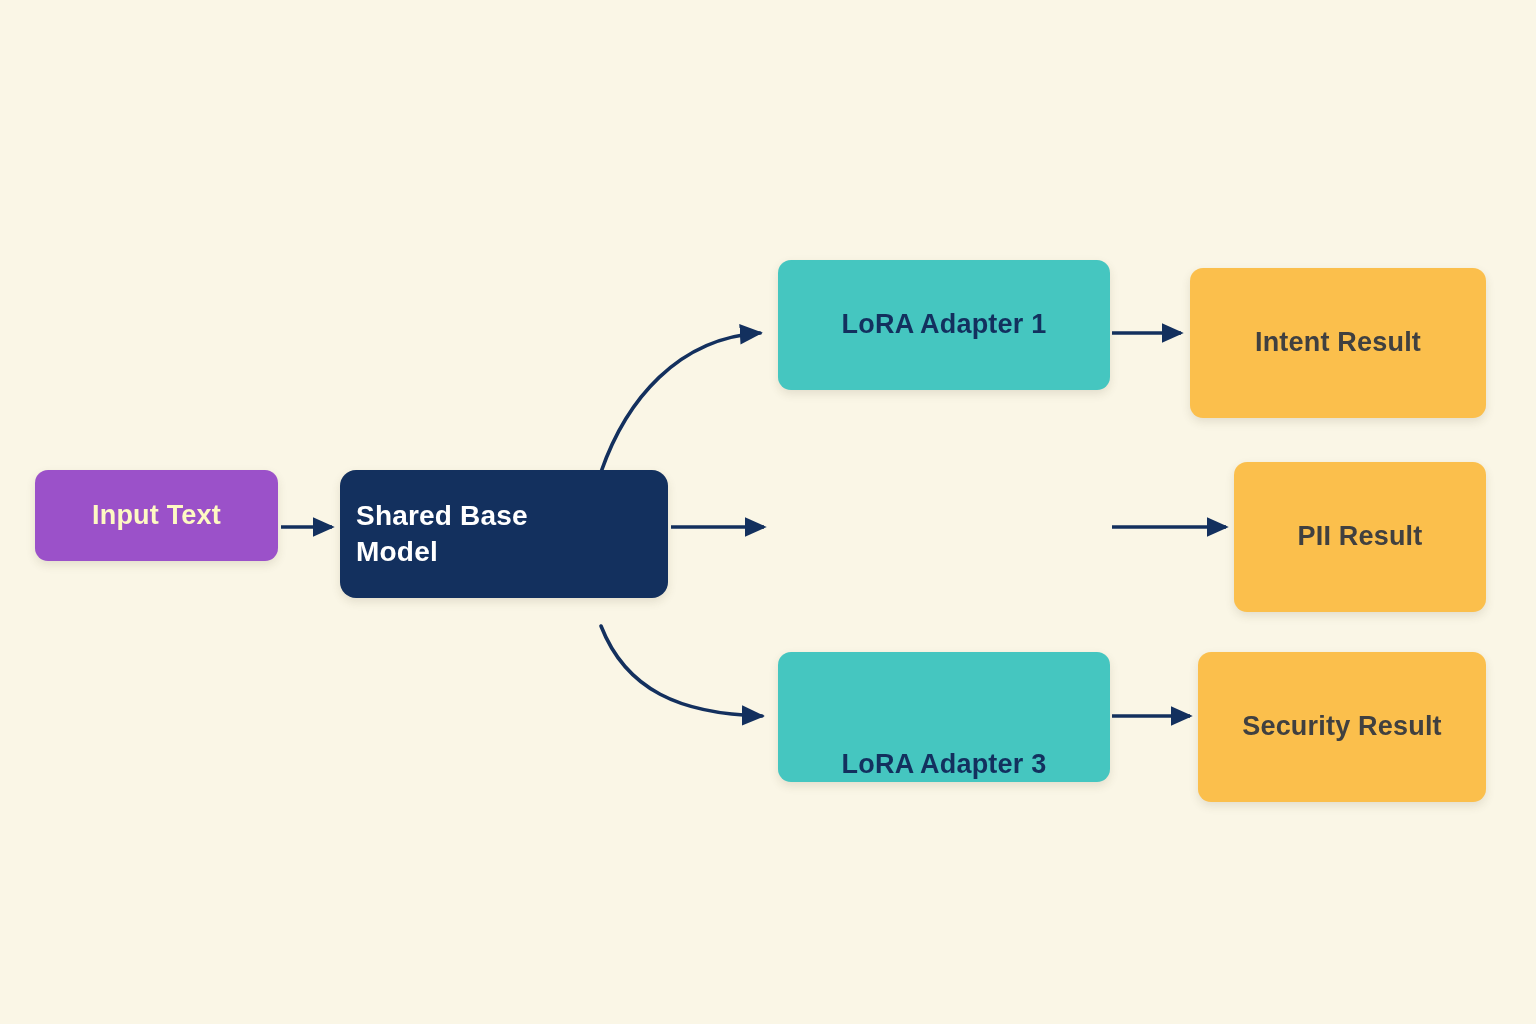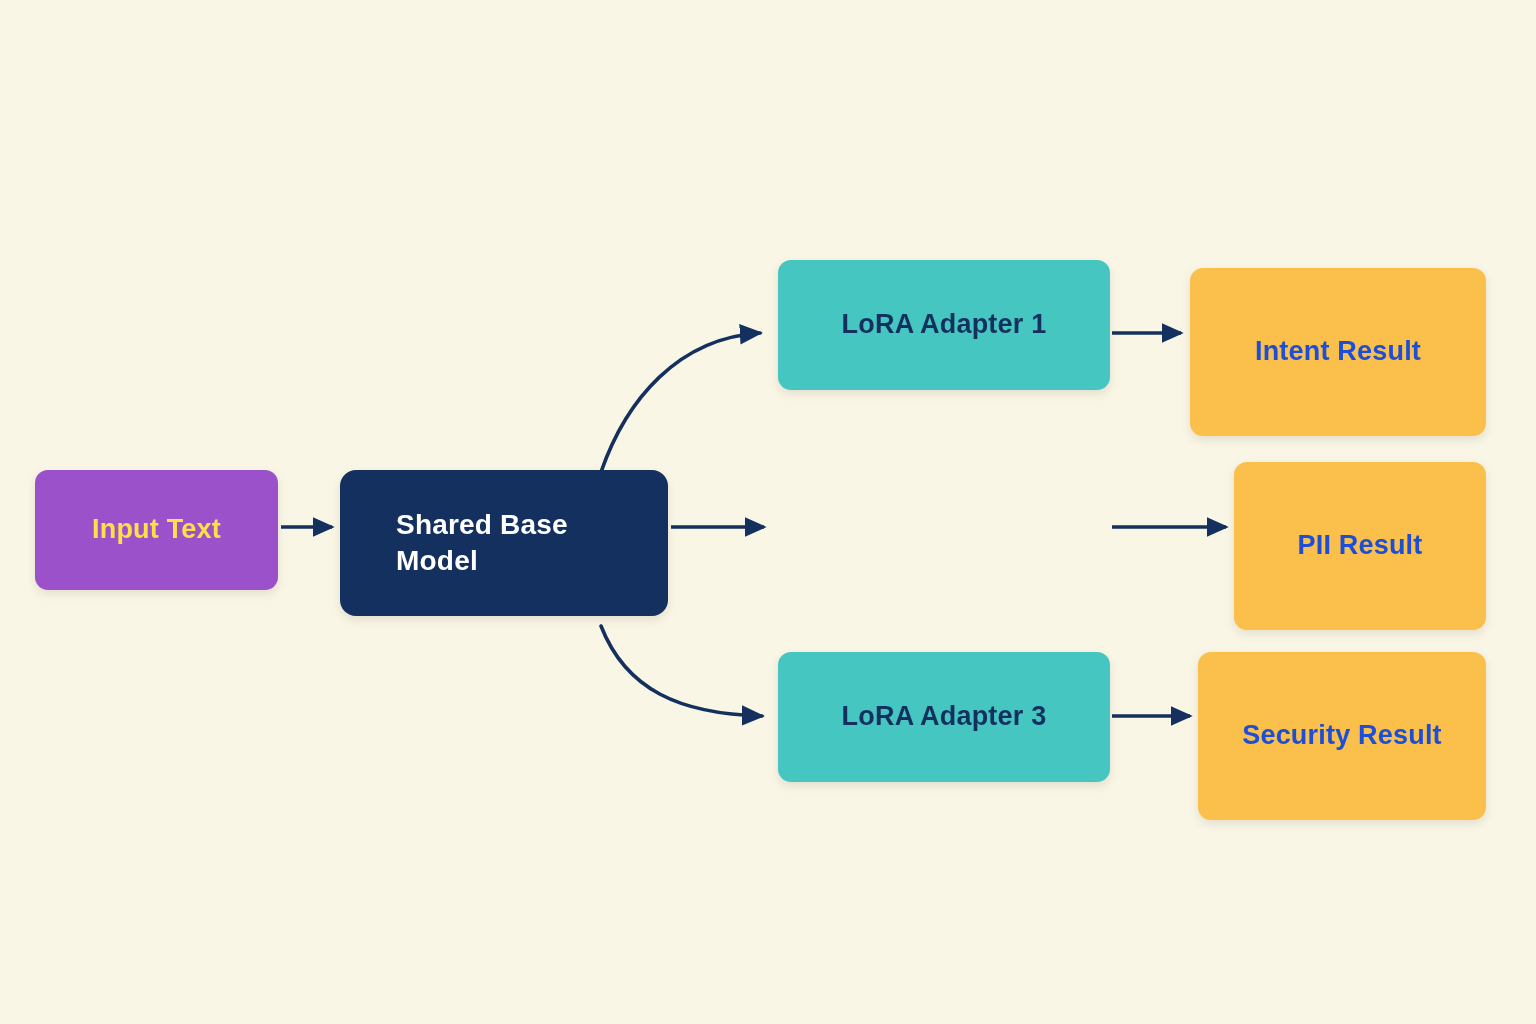--- a/index.html
+++ b/index.html
@@ -39,63 +39,63 @@
     line-height: 1.30;
   }
   .node.center .node-label { text-align: center; }
   .node.left   .node-label { text-align: left; }
 
   
   #node-input {
     left: 35px;
     top: 470px;
     width: 243px;
-    height: 120px;
+    height: 91px;
     background: #9b51c9;
-    color: #fde047;
+    color: #fef9c3;
     font-size: 27px;
     padding: 0 18px;
     border-radius: 13px;
   }
 
   
   #node-base {
     left: 340px;
     top: 470px;
     width: 328px;
-    height: 146px;
+    height: 128px;
     background: #13305e;
     color: #ffffff;
     font-size: 28px;
-    padding: 0 56px;
+    padding: 0 16px;
     border-radius: 16px;
   }
 
   
   .adapter {
     left: 778px;
     width: 332px;
     height: 130px;
     background: #45c6c0;
     color: #13305e;
     font-size: 27px;
     padding: 0 20px;
     border-radius: 13px;
   }
   #node-adapter-0 { top: 260px; }
   #node-adapter-1 { top: 462px; }
-  #node-adapter-2 { top: 652px; }
+  #node-adapter-2 { top: 652px; align-items: flex-end; }
 
   
   .result {
     background: #fbbf4c;
-    color: #1d4ed8;
+    color: #404040;
     font-size: 27px;
     padding: 4px 20px;
-    height: 168px;
+    height: 150px;
     border-radius: 13px;
   }
   #node-result-0 { left: 1190px; top: 268px; width: 296px; }
   #node-result-1 { left: 1234px; top: 462px; width: 252px; }
   #node-result-2 { left: 1198px; top: 652px; width: 288px; }
 
   svg.edges {
     position: absolute;
     left: 0;
     top: 0;

